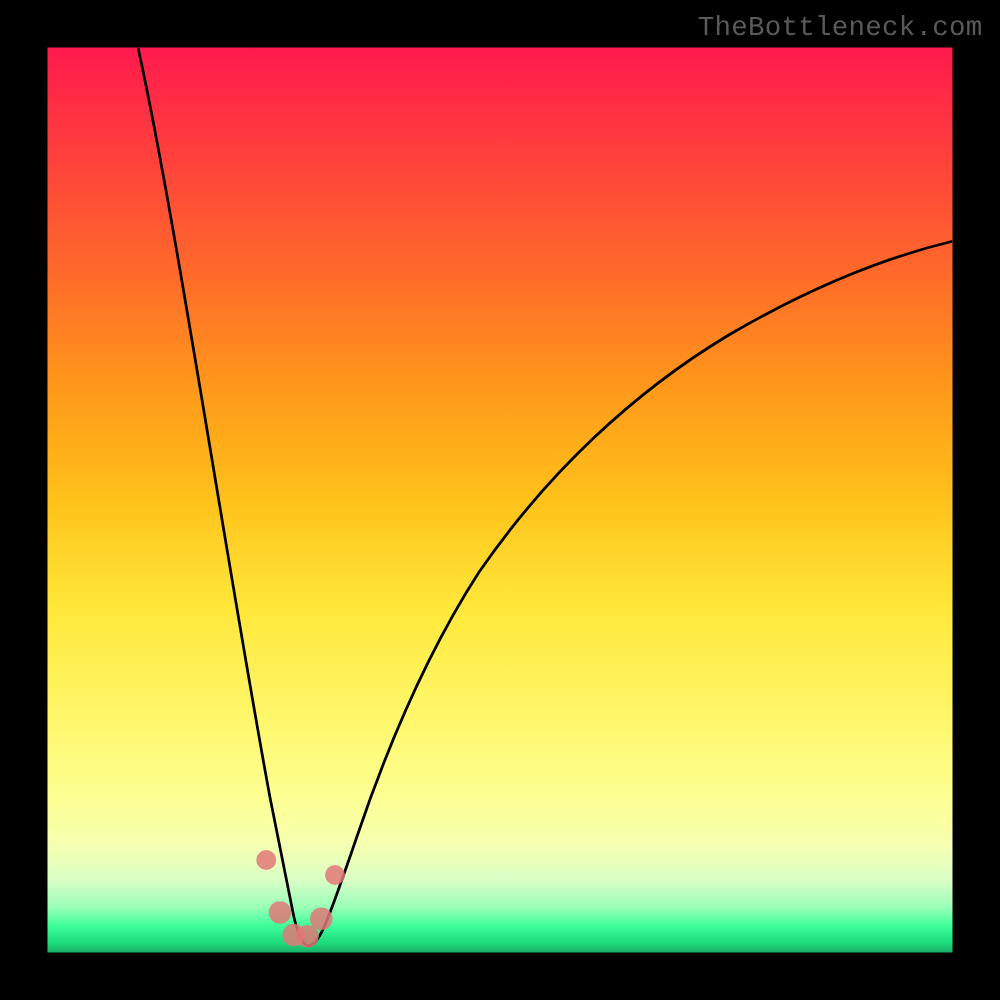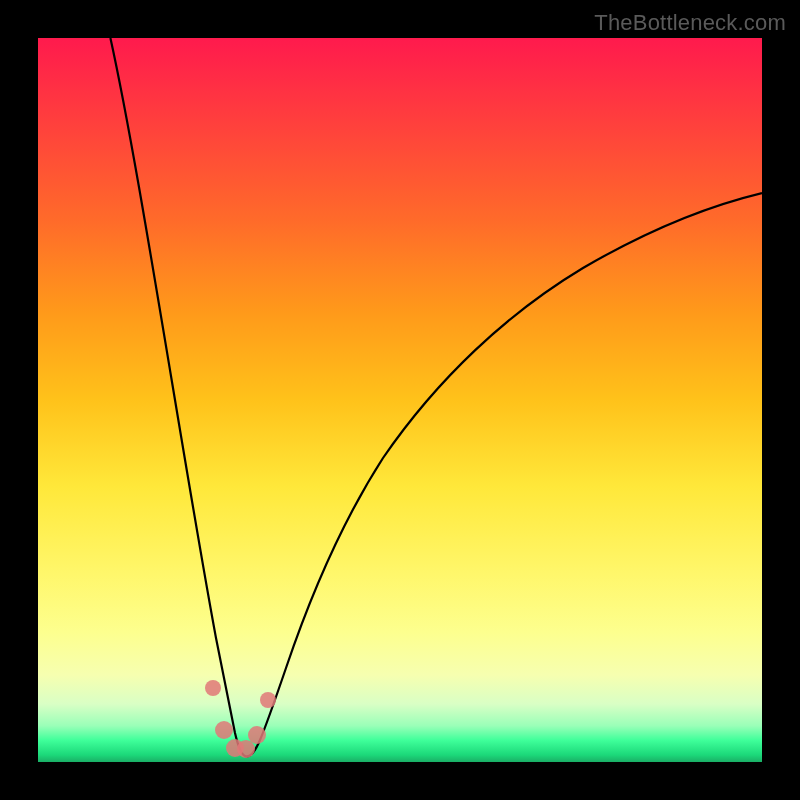--- a/index.html
+++ b/index.html
@@ -46,20 +46,21 @@
   }
   .watermark {
     position: absolute;
     top: 10px;
     right: 14px;
     color: #5a5a5a;
     font-size: 22px;
     font-weight: 500;
     letter-spacing: 0.2px;
     user-select: none;
+    font-family: Liberation Mono, monospace;
   }
   svg.curve-layer {
     position: absolute;
     top: 0;
     left: 0;
     width: 724px;
     height: 724px;
   }
 </style>
 </head>

